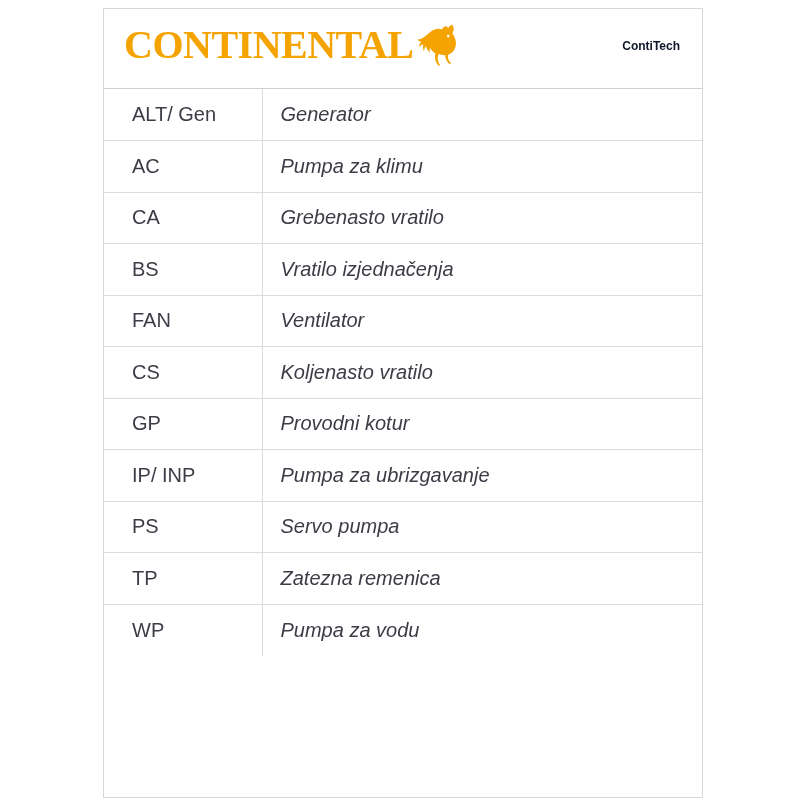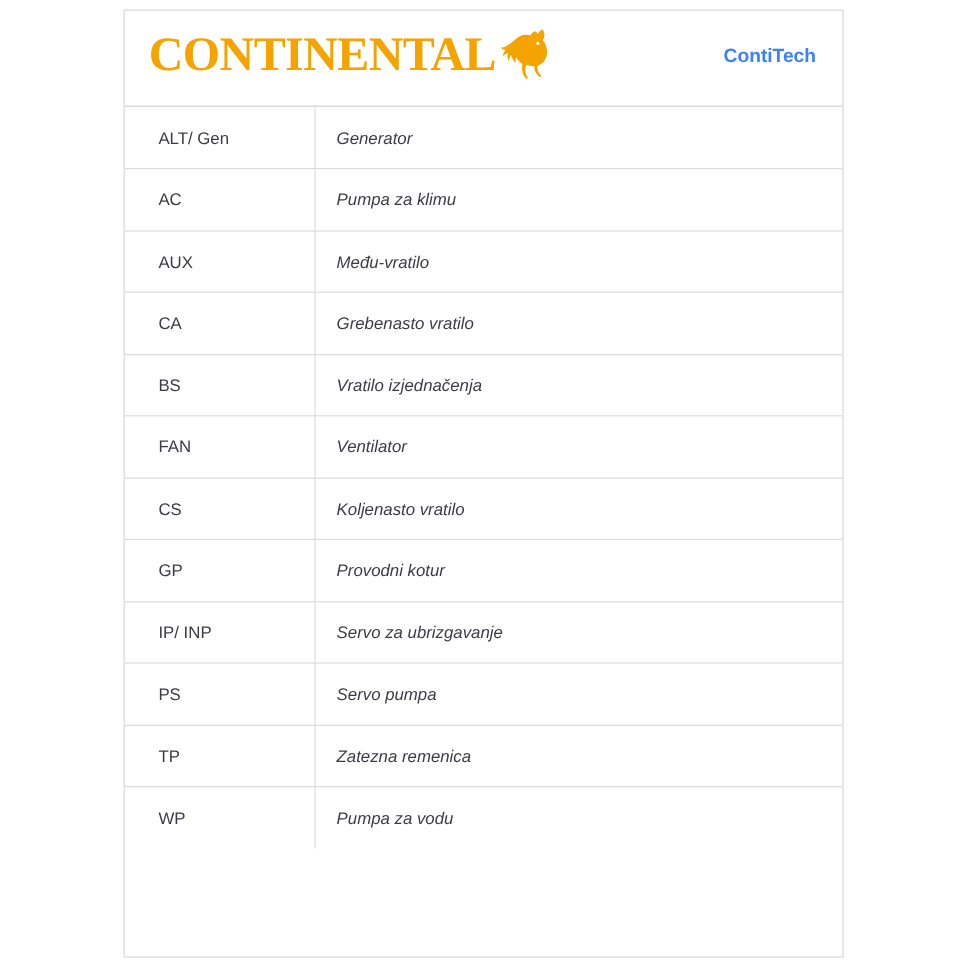--- a/index.html
+++ b/index.html
@@ -60,39 +60,39 @@
     height: 44px;
     position: relative;
     top: 1px;
   }
   .contitech {
     position: absolute;
     right: 22px;
     top: 30px;
     font-family: "Liberation Sans", sans-serif;
     font-weight: 700;
-    font-size: 16px;
-    color: #3b82f6;
+    font-size: 12px;
+    color: #0f172a;
     letter-spacing: 0px;
   }
   
   .table {
     width: 100%;
     border-collapse: collapse;
     table-layout: fixed;
   }
   .table tr {
     height: 51.5px;
   }
   .table td {
     border-bottom: 1px solid #dcdcdc;
     padding: 0;
     vertical-align: middle;
     color: #3c3c46;
-    font-size: 14px;
+    font-size: 20px;
   }
   .col-abbr {
     width: 158px;
     border-right: 1px solid #dcdcdc;
     padding-left: 28px !important;
     box-sizing: border-box;
     white-space: nowrap;
   }
   .col-desc {
     padding-left: 18px !important;
@@ -126,24 +126,20 @@
       <tbody>
         <tr>
           <td class="col-abbr">ALT/ Gen</td>
           <td class="col-desc">Generator</td>
         </tr>
         <tr>
           <td class="col-abbr">AC</td>
           <td class="col-desc">Pumpa za klimu</td>
         </tr>
         <tr>
-          <td class="col-abbr">AUX</td>
-          <td class="col-desc">Među-vratilo</td>
-        </tr>
-        <tr>
           <td class="col-abbr">CA</td>
           <td class="col-desc">Grebenasto vratilo</td>
         </tr>
         <tr>
           <td class="col-abbr">BS</td>
           <td class="col-desc">Vratilo izjednačenja</td>
         </tr>
         <tr>
           <td class="col-abbr">FAN</td>
           <td class="col-desc">Ventilator</td>
@@ -151,21 +147,21 @@
         <tr>
           <td class="col-abbr">CS</td>
           <td class="col-desc">Koljenasto vratilo</td>
         </tr>
         <tr>
           <td class="col-abbr">GP</td>
           <td class="col-desc">Provodni kotur</td>
         </tr>
         <tr>
           <td class="col-abbr">IP/ INP</td>
-          <td class="col-desc">Servo za ubrizgavanje</td>
+          <td class="col-desc">Pumpa za ubrizgavanje</td>
         </tr>
         <tr>
           <td class="col-abbr">PS</td>
           <td class="col-desc">Servo pumpa</td>
         </tr>
         <tr>
           <td class="col-abbr">TP</td>
           <td class="col-desc">Zatezna remenica</td>
         </tr>
         <tr>

